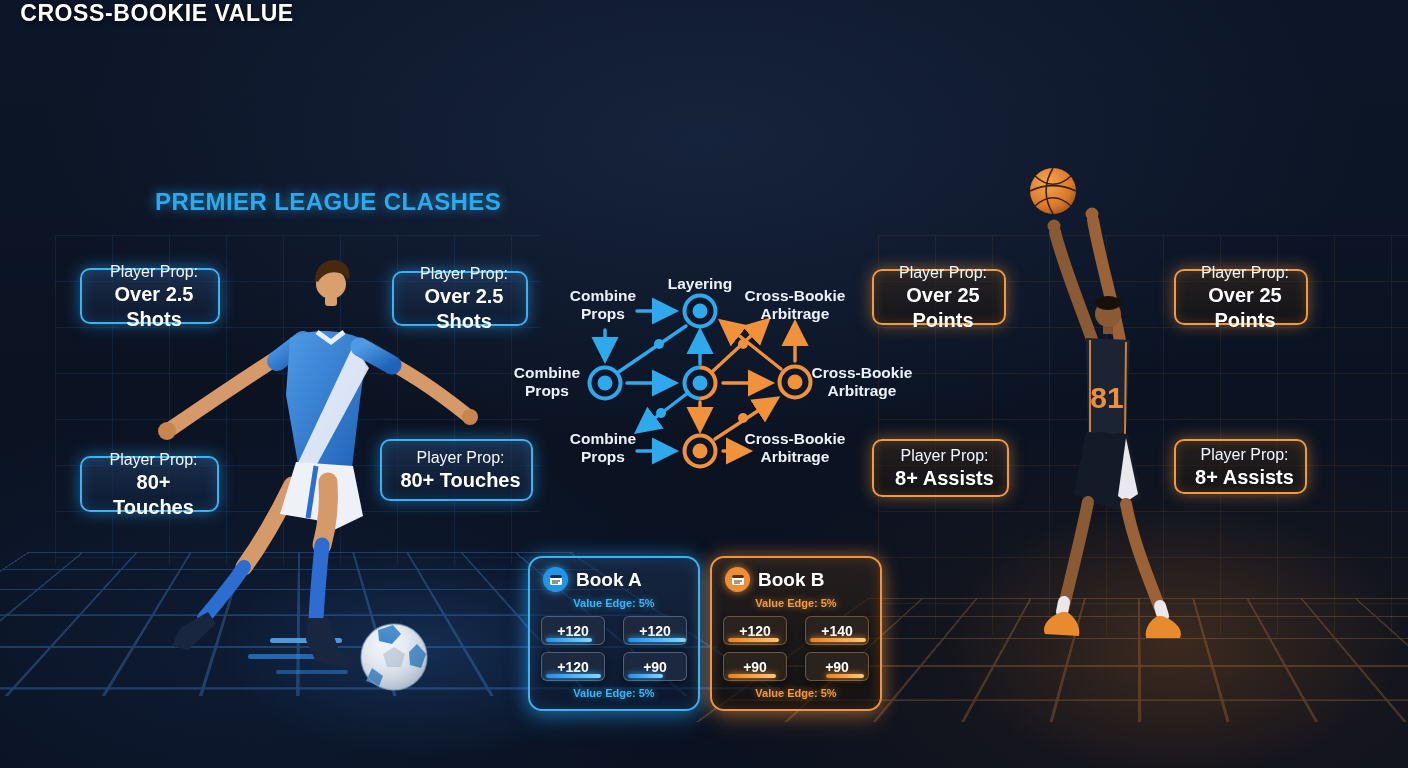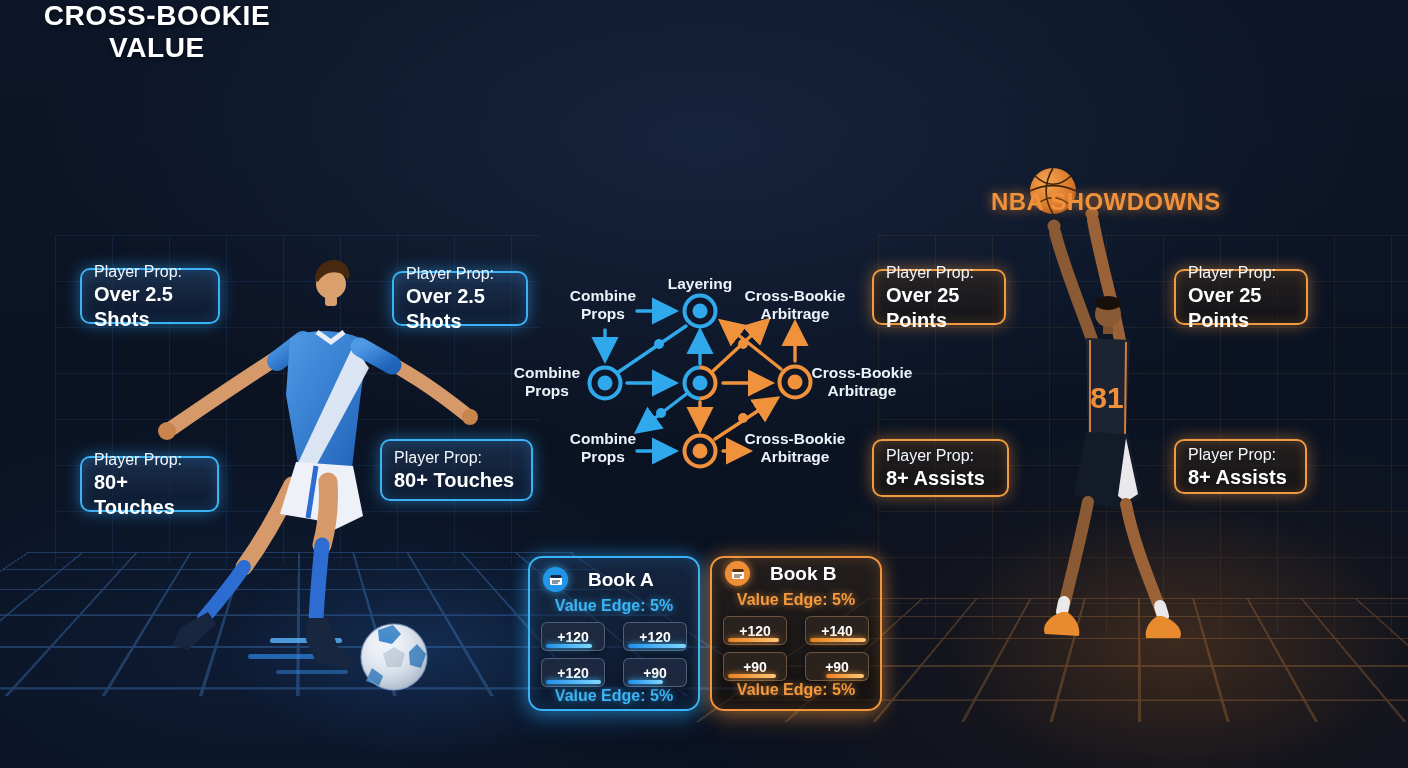--- a/index.html
+++ b/index.html
@@ -40,47 +40,47 @@
   .title{font-size:40px;font-weight:800;color:#ffffff;letter-spacing:.2px;
     text-shadow:0 2px 6px rgba(0,0,0,.55);}
   .subtitle{margin-top:16px;font-size:30px;font-weight:400;color:#c7d2e4;letter-spacing:.4px;
     text-shadow:0 2px 5px rgba(0,0,0,.5);}
   
   .sec-heading{position:absolute;z-index:3;font-size:24px;font-weight:800;letter-spacing:.4px;}
   .sec-heading.blue{color:#2fa9ec;text-shadow:0 0 12px rgba(47,169,236,.75);}
   .sec-heading.orange{color:#f0923c;text-shadow:0 0 12px rgba(240,146,60,.75);}
   
   .prop-box{position:absolute;z-index:3;border-radius:10px;padding:7px 4px 6px 12px;
-    display:flex;flex-direction:column;justify-content:center;box-sizing:border-box;}
+    display:flex;flex-direction:column;justify-content:center;box-sizing:border-box;text-align:center;}
   .prop-box.blue{border:2px solid #3ab2f4;
     background:linear-gradient(180deg,rgba(38,66,104,.55),rgba(14,28,52,.65));
     box-shadow:0 0 16px rgba(45,160,240,.55), inset 0 0 14px rgba(45,160,240,.25);}
   .prop-box.orange{border:2px solid #f09a42;
     background:linear-gradient(180deg,rgba(56,42,30,.55),rgba(24,19,16,.62));
     box-shadow:0 0 16px rgba(240,150,60,.5), inset 0 0 12px rgba(240,150,60,.22);}
   .prop-label{font-size:16px;font-weight:500;color:#f3f7fd;line-height:1.25;}
   .prop-value{font-size:20px;font-weight:700;color:#ffffff;line-height:1.25;}
   
   .value-heading{position:absolute;z-index:3;left:548;top:521;width:314px;text-align:center;
-    font-size:28px;font-weight:800;color:#ffffff;letter-spacing:.6px;
+    font-size:23px;font-weight:800;color:#ffffff;letter-spacing:.6px;
     text-shadow:0 2px 5px rgba(0,0,0,.6);}
   .book-card{position:absolute;z-index:3;width:172px;height:155px;border-radius:14px;
     padding:9px 11px;box-sizing:border-box;display:flex;flex-direction:column;align-items:center;}
   .book-card.blue{border:2px solid #38b4f6;
     background:linear-gradient(180deg,rgba(30,52,86,.55),rgba(13,26,48,.7));
     box-shadow:0 0 18px rgba(45,160,240,.55), inset 0 0 16px rgba(45,160,240,.2),0 10px 24px rgba(45,160,240,.25);}
   .book-card.orange{border:2px solid #f0953e;
     background:linear-gradient(180deg,rgba(54,40,28,.55),rgba(23,18,14,.7));
     box-shadow:0 0 18px rgba(240,148,58,.5), inset 0 0 14px rgba(240,148,58,.2),0 10px 24px rgba(240,148,58,.22);justify-content:flex-end;}
-  .book-head{display:flex;align-items:center;gap:20px;align-self:flex-start;margin-left:2px;}
+  .book-head{display:flex;align-items:center;gap:8px;align-self:flex-start;margin-left:2px;}
   .book-icon{width:25px;height:25px;border-radius:50%;display:flex;align-items:center;justify-content:center;flex:0 0 auto;}
   .book-icon.blue{background:#2196e8;box-shadow:0 0 8px rgba(60,180,245,.8);}
   .book-icon.orange{background:#ef8f35;box-shadow:0 0 8px rgba(240,150,60,.8);}
   .book-name{font-size:19px;font-weight:700;color:#ffffff;}
-  .edge{font-size:16px;font-weight:700;margin-top:5px;}
+  .edge{font-size:11px;font-weight:700;margin-top:5px;}
   .edge.blue{color:#3cb6f6;text-shadow:0 0 7px rgba(60,182,246,.65);}
   .edge.orange{color:#f59a3e;text-shadow:0 0 7px rgba(245,154,62,.65);}
   .edge.bottom{margin-top:auto;margin-bottom:1px;}
   .chips{display:grid;grid-template-columns:1fr 1fr;gap:7px 18px;margin-top:7px;width:100%;}
   .chip{position:relative;height:27px;border-radius:6px;color:#fff;font-weight:700;font-size:14px;
     display:flex;align-items:center;justify-content:center;box-shadow:0 2px 5px rgba(0,0,0,.45);}
   .book-card.blue .chip{background:rgba(30,42,64,.92);border:1px solid rgba(140,165,200,.45);}
   .book-card.orange .chip{background:rgba(44,36,30,.92);border:1px solid rgba(210,165,115,.4);}
   .chip-bar{position:absolute;left:4px;bottom:2px;height:4px;border-radius:2px;}
   .chip-bar.blue{background:linear-gradient(90deg,#1e8ee8,#82d8ff);box-shadow:0 0 6px rgba(60,180,245,.9);}
@@ -102,32 +102,32 @@
   </div>
   <div class="floor-wrap" style="left:868px;top:598px;width:540px;height:200px;">
     <div class="floor-grid orange"></div>
   </div>
   <div class="glow" style="left:220px;top:540px;width:420px;height:220px;background:radial-gradient(closest-side,rgba(50,130,230,.20),rgba(50,130,230,0));"></div>
   <div class="glow" style="left:940px;top:500px;width:470px;height:280px;background:radial-gradient(closest-side,rgba(240,140,50,.16),rgba(240,140,50,0));"></div>
 
   <div class="header">
   </div>
 
+  <div class="sec-heading blue" style="left:155px;top:188px;">PREMIER LEAGUE CLASHES</div>
   <svg style="position:absolute;left:1027px;top:165px;z-index:2;" width="52" height="52" viewBox="0 0 52 52">
     <defs>
         <radialGradient id="bball" cx="38%" cy="32%" r="75%">
           <stop offset="0" stop-color="#f6a652"></stop>
           <stop offset=".7" stop-color="#d9772a"></stop>
           <stop offset="1" stop-color="#a2561c"></stop>
         </radialGradient>
       </defs>
     <circle cx="26" cy="26" r="23" fill="url(#bball)"></circle>
     <path d="M26 3 C 17 18, 17 34, 26 49 M3 26 C 18 19, 34 19, 49 26 M8 11 C 20 22, 32 22, 44 11 M8 41 C 20 30, 32 30, 44 41" stroke="#3a2108" stroke-width="1.6" fill="none"></path>
   </svg>
-  <div class="sec-heading orange" style="left:991px;top:188px;z-index:3;">NBA SHOWDOWNS</div>
 
   <svg style="position:absolute;left:120px;top:220px;z-index:1;" width="400" height="500" viewBox="0 0 400 500">
     <defs>
       <linearGradient id="jersey" x1="0" y1="0" x2="1" y2="1">
         <stop offset="0" stop-color="#4f9ae6"></stop>
           <stop offset="1" stop-color="#1f62b8"></stop>
       </linearGradient>
       <radialGradient id="ballshade" cx="38%" cy="30%" r="80%">
         <stop offset="0" stop-color="rgba(255,255,255,0)"></stop>
           <stop offset="1" stop-color="rgba(60,90,130,.45)"></stop>

